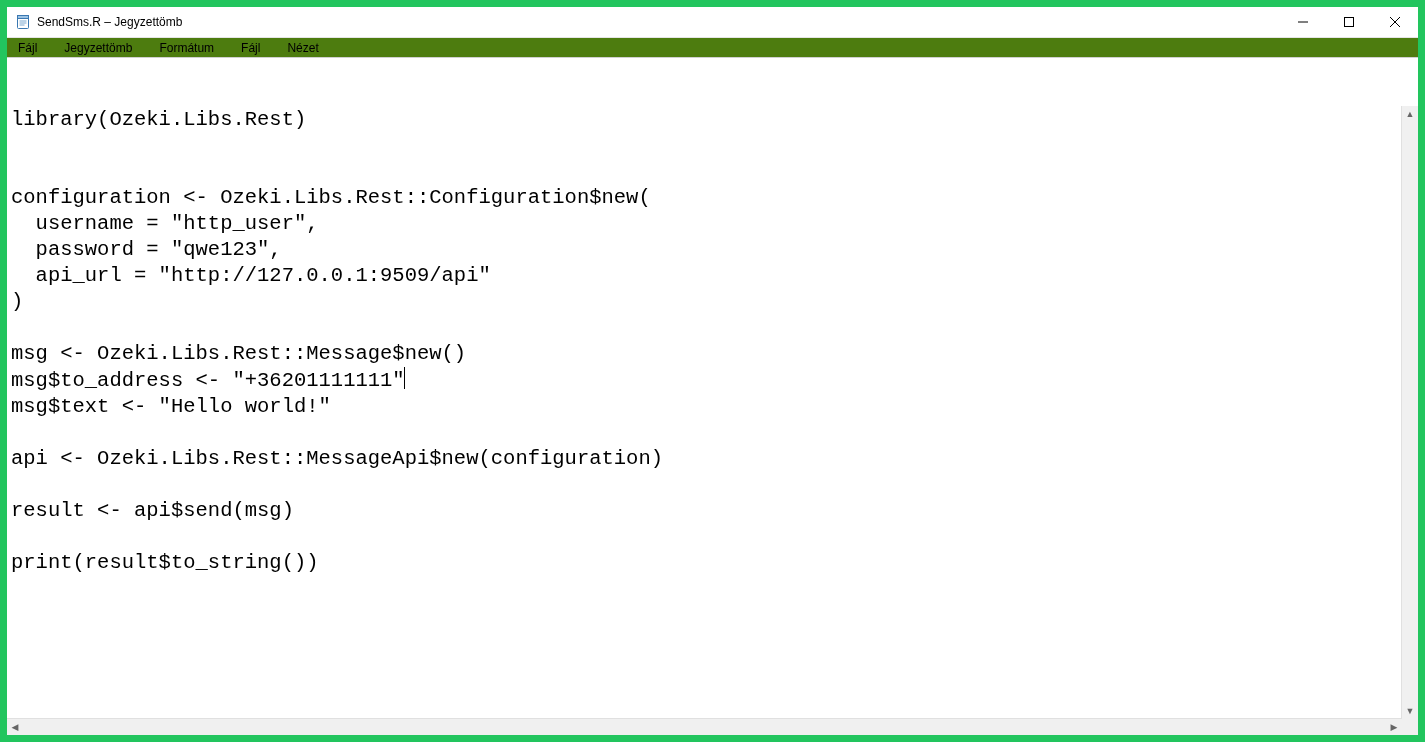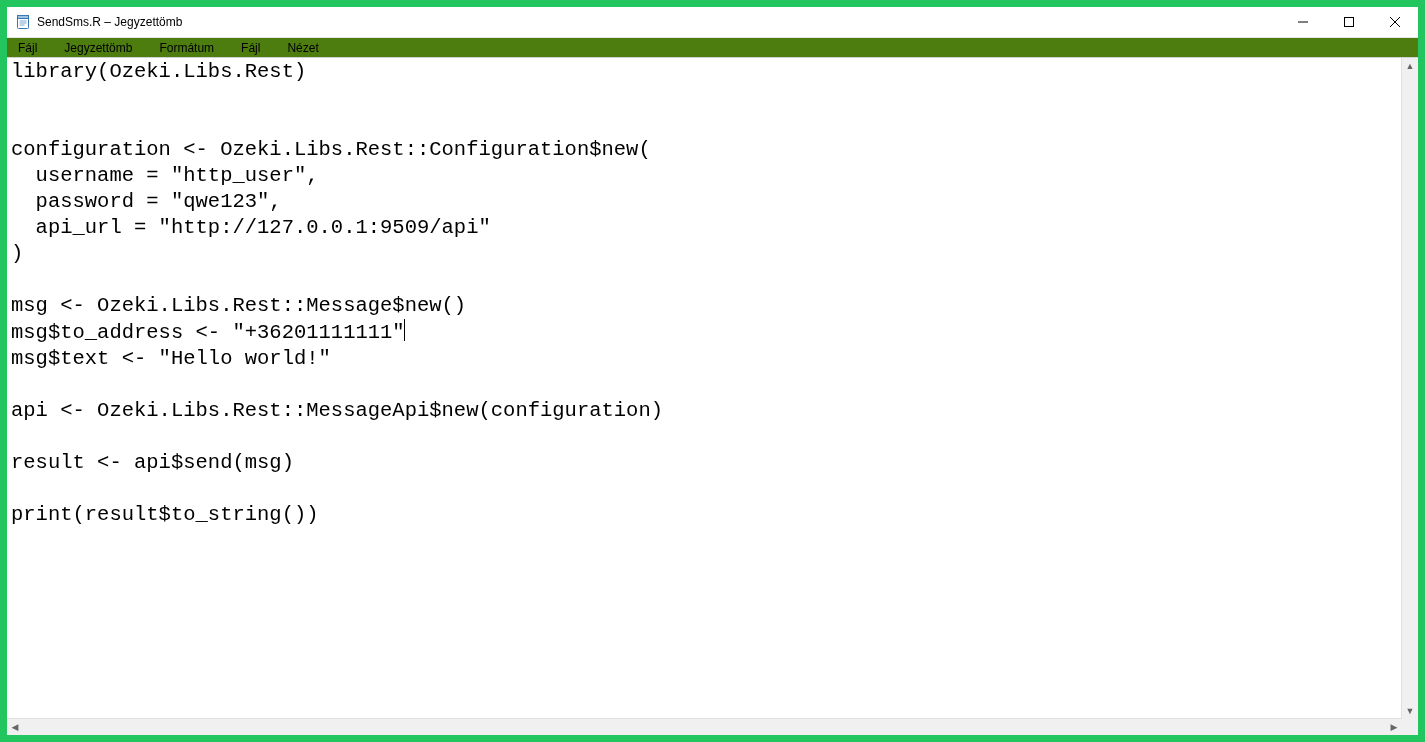--- a/index.html
+++ b/index.html
@@ -75,20 +75,21 @@
     color: #000;
     gap: 13px;
   }
   .menu-item {
     padding: 1px 7px;
   }
   .content-wrap {
     flex: 1 1 auto;
     position: relative;
     overflow: hidden;
+    margin-top: 48px;
   }
   .editor {
     position: absolute;
     inset: 0 16px 16px 0;
     padding: 1px 4px;
     font-family: Consolas, "Courier New", monospace;
     font-size: 20.5px;
     line-height: 26px;
     color: #000000;
     white-space: pre;

